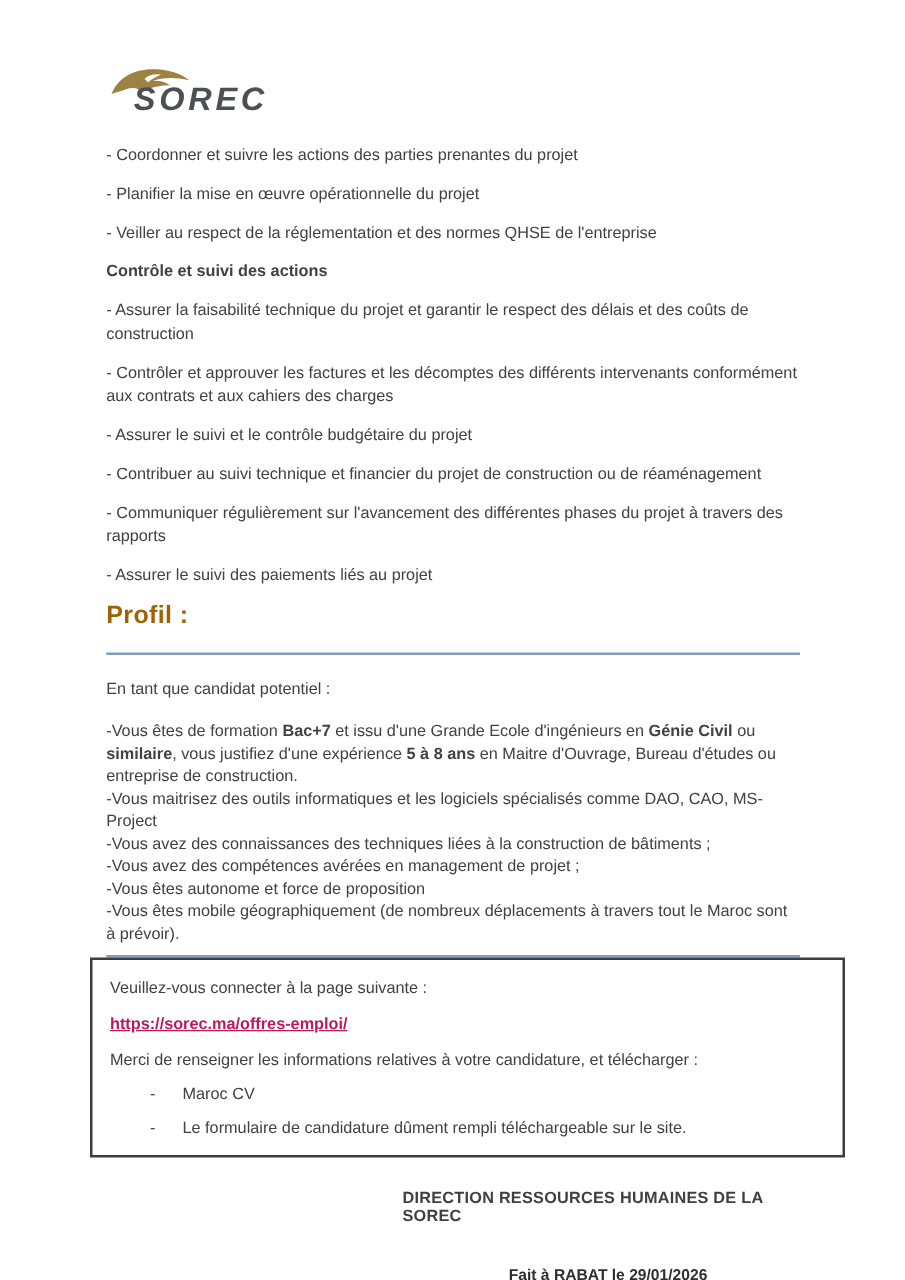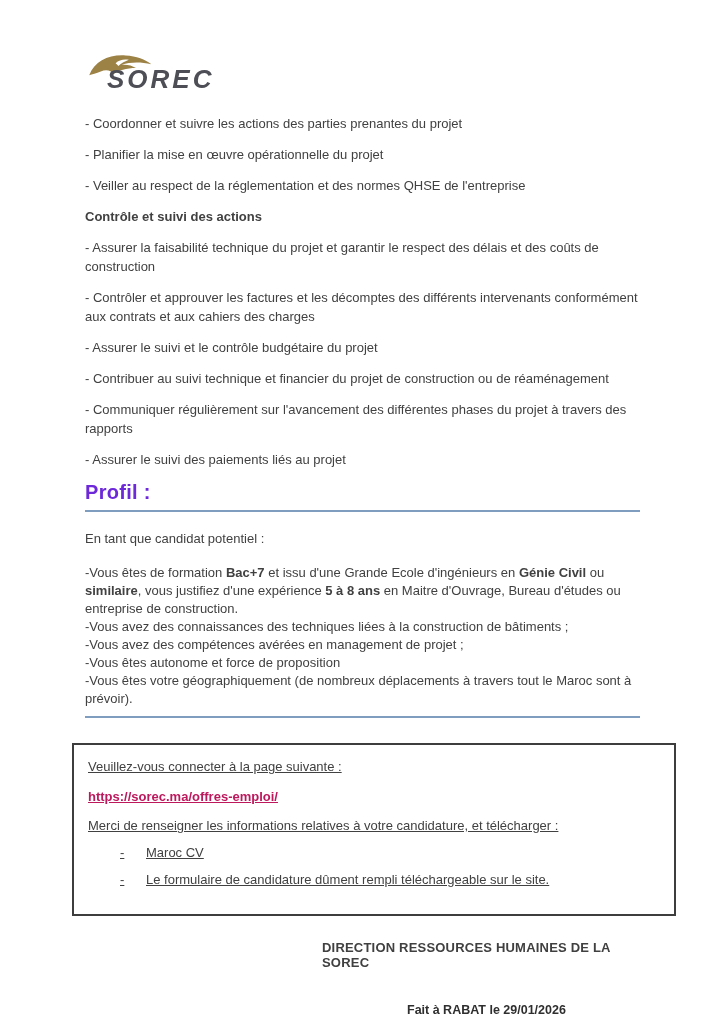--- a/index.html
+++ b/index.html
@@ -21,36 +21,35 @@
     position: absolute; left: 20px; top: 12px;
     font-size: 26px; font-weight: bold; font-style: italic;
     letter-spacing: 3px; color: #4d4e56;
   }
   
   .bullet, .pline { font-size: 13px; line-height: 19px; margin-bottom: 12px; }
   .section-heading { font-size: 13px; line-height: 19px; font-weight: bold; margin-bottom: 12px; }
   
   .profil-heading {
     font-size: 20px; font-weight: bold;
-    color: #6d28d9; margin-top: 6px; margin-bottom: 6px;
+    color: #a16207; margin-top: 6px; margin-bottom: 18px;
     letter-spacing: 0.3px;
   }
   .rule { height: 2px; background: #7f9dbe; border: 0; margin-bottom: 18px; width: 555px; }
   .profil-intro { font-size: 13px; line-height: 18px; margin-bottom: 16px; }
   .profil-para, .profil-line { font-size: 13px; line-height: 18px; margin: 0; }
   .b { font-weight: bold; }
   .rule2 { margin-top: 8px; margin-bottom: 0; }
   
   .apply-box {
     border: 2px solid #3d3d3d;
     width: 604px;
     margin-left: -13px;
-    margin-top: 25px;
-    padding: 13px 18px 16px 14px;
-    text-decoration: underline;
+    margin-top: 0;
+    padding: 13px 18px 4px 14px;
   }
   .apply-box p { font-size: 13px; line-height: 18px; }
   .apply-line1 { margin-bottom: 11px; }
   .apply-link {
     display: inline-block;
     font-size: 13px; font-weight: bold;
     color: #be185d; text-decoration: underline;
     margin-bottom: 13px;
     text-align: center;
   }
@@ -95,24 +94,25 @@
   <p class="bullet">- Communiquer régulièrement sur l'avancement des différentes phases du projet à travers des rapports</p>
   <p class="bullet">- Assurer le suivi des paiements liés au projet</p>
 
   <h2 class="profil-heading">Profil :</h2>
   <div class="rule"></div>
 
   <p class="profil-intro">En tant que candidat potentiel :</p>
 
   <p class="profil-para"><span>-Vous êtes de formation </span><span class="b">Bac+7</span><span> et issu d'une Grande Ecole d'ingénieurs en </span><span class="b">Génie Civil</span><span> ou </span><span class="b">similaire</span><span>, vous justifiez d'une expérience </span><span class="b">5 à 8 ans</span><span> en Maitre d'Ouvrage, Bureau d'études ou entreprise de construction.</span></p>
 
+  <p class="profil-line">-Vous maitrisez des outils informatiques et les logiciels spécialisés comme DAO, CAO, MS-Project</p>
   <p class="profil-line">-Vous avez des connaissances des techniques liées à la construction de bâtiments ;</p>
   <p class="profil-line">-Vous avez des compétences avérées en management de projet ;</p>
   <p class="profil-line">-Vous êtes autonome et force de proposition</p>
-  <p class="profil-line">-Vous êtes votre géographiquement (de nombreux déplacements à travers tout le Maroc sont à prévoir).</p>
+  <p class="profil-line">-Vous êtes mobile géographiquement (de nombreux déplacements à travers tout le Maroc sont à prévoir).</p>
 
   <div class="rule rule2"></div>
 
   <div class="apply-box">
     <p class="apply-line1">Veuillez-vous connecter à la page suivante :</p>
     <a class="apply-link" href="#">https://sorec.ma/offres-emploi/</a>
     <p class="apply-line2">Merci de renseigner les informations relatives à votre candidature, et télécharger :</p>
     <div class="dash-item">
       <span class="dash">-</span>
       <span>Maroc CV</span>

